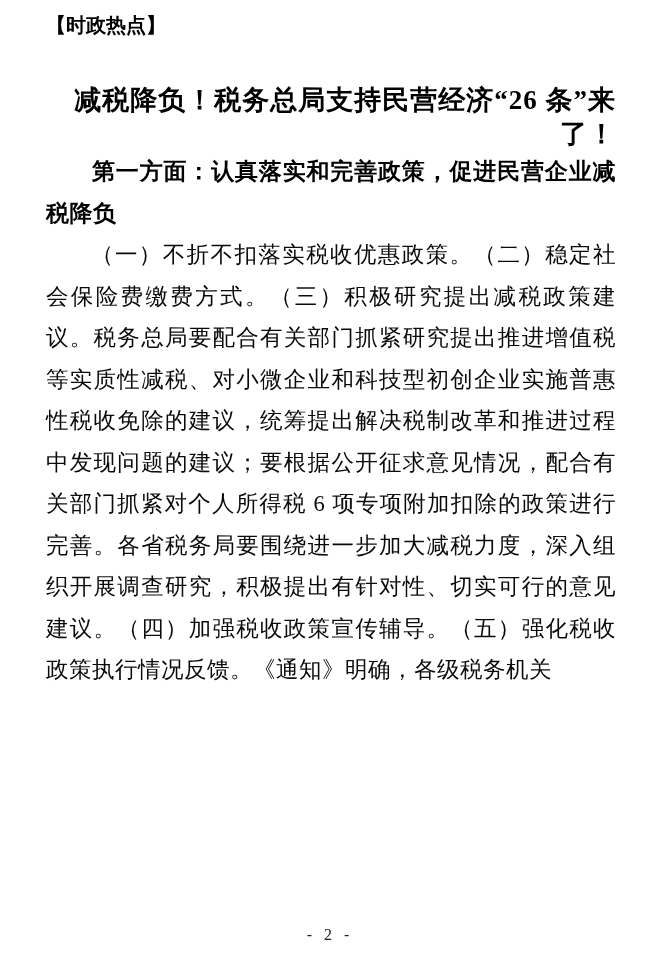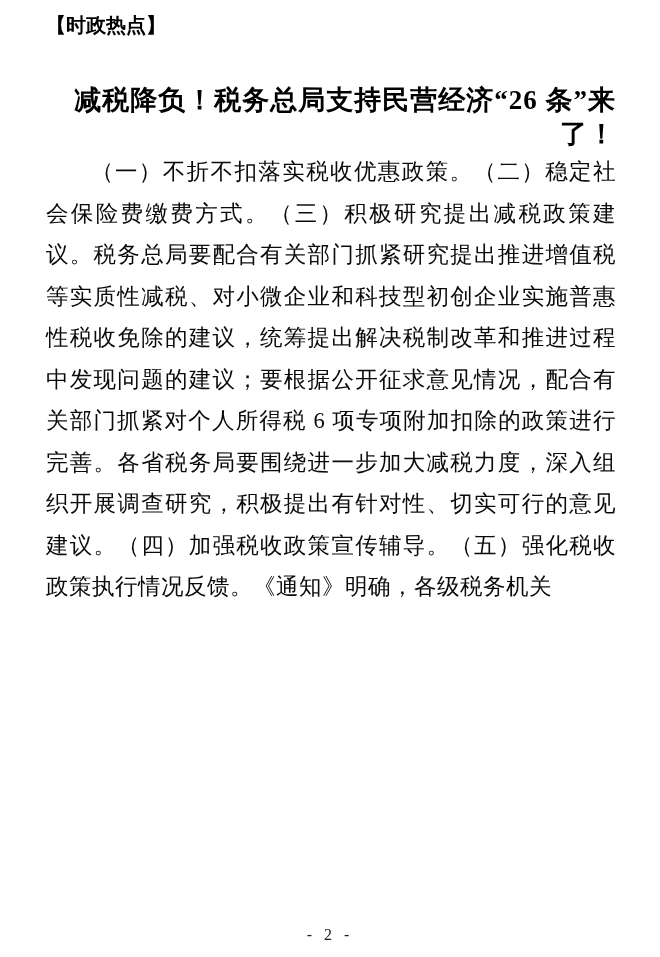--- a/index.html
+++ b/index.html
@@ -67,18 +67,19 @@
 </head>
 <body>
 
 <div class="page">
 
   <div class="section-tag">【时政热点】</div>
 
   <h1 class="article-title">减税降负！税务总局支持民营经济“26 条”来了！</h1>
 
 
+  <h2 class="section-heading">第一方面：认真落实和完善政策，促进民营企业减税降负</h2>
 
   <p class="body-para">（一）不折不扣落实税收优惠政策。（二）稳定社会保险费缴费方式。（三）积极研究提出减税政策建议。税务总局要配合有关部门抓紧研究提出推进增值税等实质性减税、对小微企业和科技型初创企业实施普惠性税收免除的建议，统筹提出解决税制改革和推进过程中发现问题的建议；要根据公开征求意见情况，配合有关部门抓紧对个人所得税 6 项专项附加扣除的政策进行完善。各省税务局要围绕进一步加大减税力度，深入组织开展调查研究，积极提出有针对性、切实可行的意见建议。（四）加强税收政策宣传辅导。（五）强化税收政策执行情况反馈。《通知》明确，各级税务机关</p>
 
   <div class="page-number">- 2 -</div>
 
 </div>
 
 </body></html>

